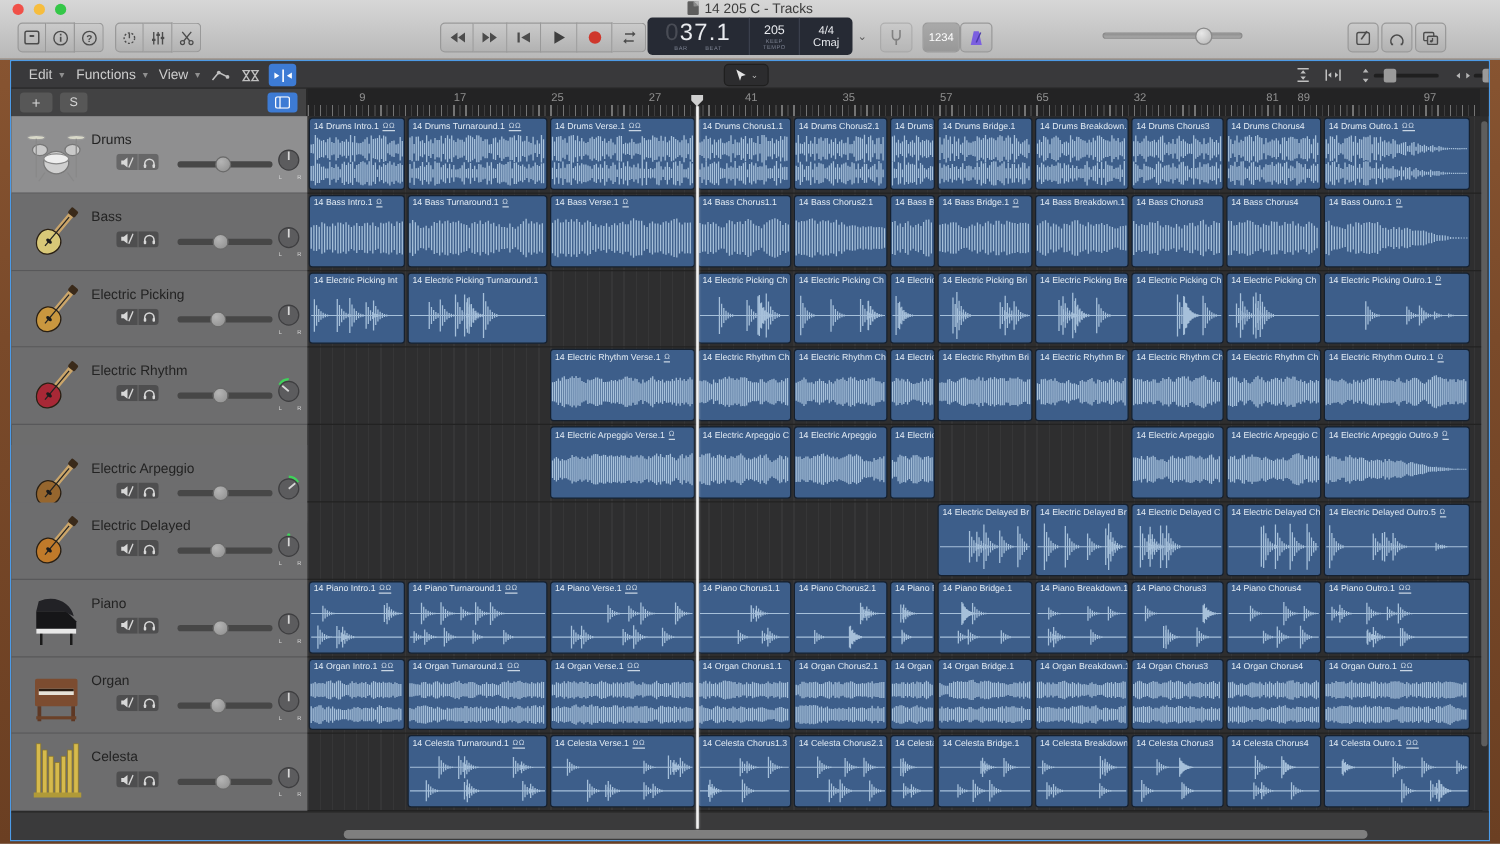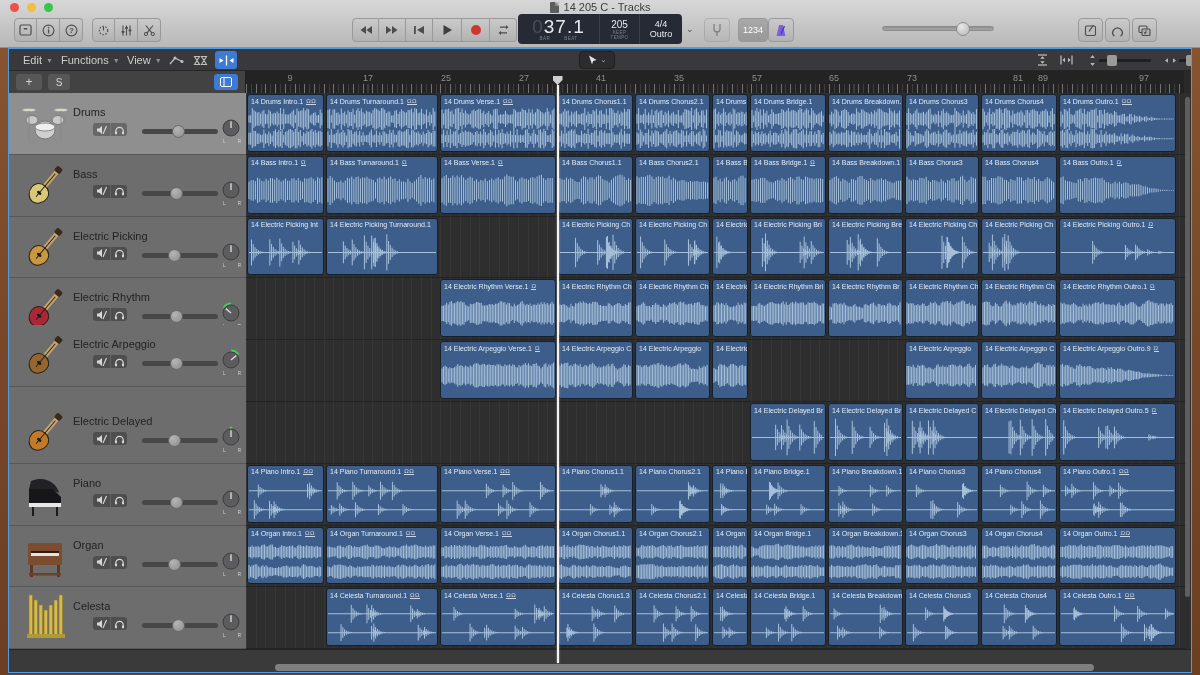--- a/index.html
+++ b/index.html
@@ -209,21 +209,21 @@
           <span>BEAT</span>
         </div>
     </div>
     <div class="lcd-cell" id="lcd-tempo">
       <div class="lcd-mid">205</div>
       <div class="lcd-tiny">KEEP</div>
       <div class="lcd-tiny">TEMPO</div>
     </div>
     <div class="lcd-cell" id="lcd-sig">
       <div class="lcd-mid2">4/4</div>
-      <div class="lcd-mid2">Outro</div>
+      <div class="lcd-mid2">Cmaj</div>
     </div>
   </div>
   <div id="lcd-chev">⌄</div>
 
   <div class="tbtn" style="left:704px;width:26px;opacity:.55;">
     <svg width="10" height="14" viewBox="0 0 10 14">
         <path d="M2 1v5a3 3 0 0 0 6 0V1M5 8v5" stroke="#4c4c4c" stroke-width="1.3" fill="none"></path>
       </svg>
   </div>
   <div class="tbtn" style="left:738px;width:30px;font-size:9px;color:#fff;background:linear-gradient(#a9a9a9,#989898);">
@@ -349,21 +349,21 @@
     <div id="ruler">
       <div class="ticks"></div>
     <span class="rnum" style="left: 44px;">9</span>
         <span class="rnum" style="left: 122px;">17</span>
         <span class="rnum" style="left: 200px;">25</span>
         <span class="rnum" style="left: 278px;">27</span>
         <span class="rnum" style="left: 355px;">41</span>
         <span class="rnum" style="left: 433px;">35</span>
         <span class="rnum" style="left: 511px;">57</span>
         <span class="rnum" style="left: 588px;">65</span>
-        <span class="rnum" style="left: 666px;">73</span>
+        <span class="rnum" style="left: 666px;">32</span>
         <span class="rnum" style="left: 772px;">81</span>
         <span class="rnum" style="left: 797px;">89</span>
         <span class="rnum" style="left: 898px;">97</span>
       </div>
   </div>
 
   <div id="trackzone">
     <div id="headers">
         <div class="thdr sel" style="top: 0px; height: 61.8px;">
           <div class="ticon"><svg viewBox="0 0 48 48">
@@ -514,21 +514,21 @@
           <div class="knob"><svg width="22" height="22" viewBox="0 0 22 22">
               <path d="M11 2.5A8.5 8.5 0 0 0 3.6 6.8" stroke="#3fd25a" stroke-width="2" fill="none"></path>
               <circle cx="11" cy="12" r="8" fill="#5c5c5e" stroke="#3e3e40" stroke-width="1"></circle>
               <line x1="11" y1="12" x2="11" y2="5.2" stroke="#d8d8d8" stroke-width="1.4" transform="rotate(-50 11 12)"></line>
             </svg></div>
           <div class="lr">
             <span>L</span>
             <span>R</span>
           </div>
         </div>
-        <div class="thdr" style="top: 232px; height: 61.8px;">
+        <div class="thdr" style="top: 263px; height: 61.8px;">
           <div class="ticon"><svg viewBox="0 0 48 48">
               <g transform="rotate(40 24 24)">
                 <rect x="21.6" y="2" width="4.8" height="26" rx="2" fill="#caa56a"></rect>
                 <rect x="20.5" y="0" width="7" height="6" rx="1.5" fill="#3a2a1a"></rect>
                 <path d="M24 24c-6 0-9.5 4-9.5 9 0 6 4.5 11 9.5 11s9.5-5 9.5-11c0-5-3.5-9-9.5-9z" fill="#96662e" stroke="#2a2014" stroke-width="1"></path>
                 <line x1="24" y1="8" x2="24" y2="38" stroke="#222" stroke-width="1"></line>
                 <ellipse cx="24" cy="33" rx="2.6" ry="1.4" fill="#1c1c1c"></ellipse>
               </g>
             </svg></div>
           <div class="tname">Electric Arpeggio</div>

